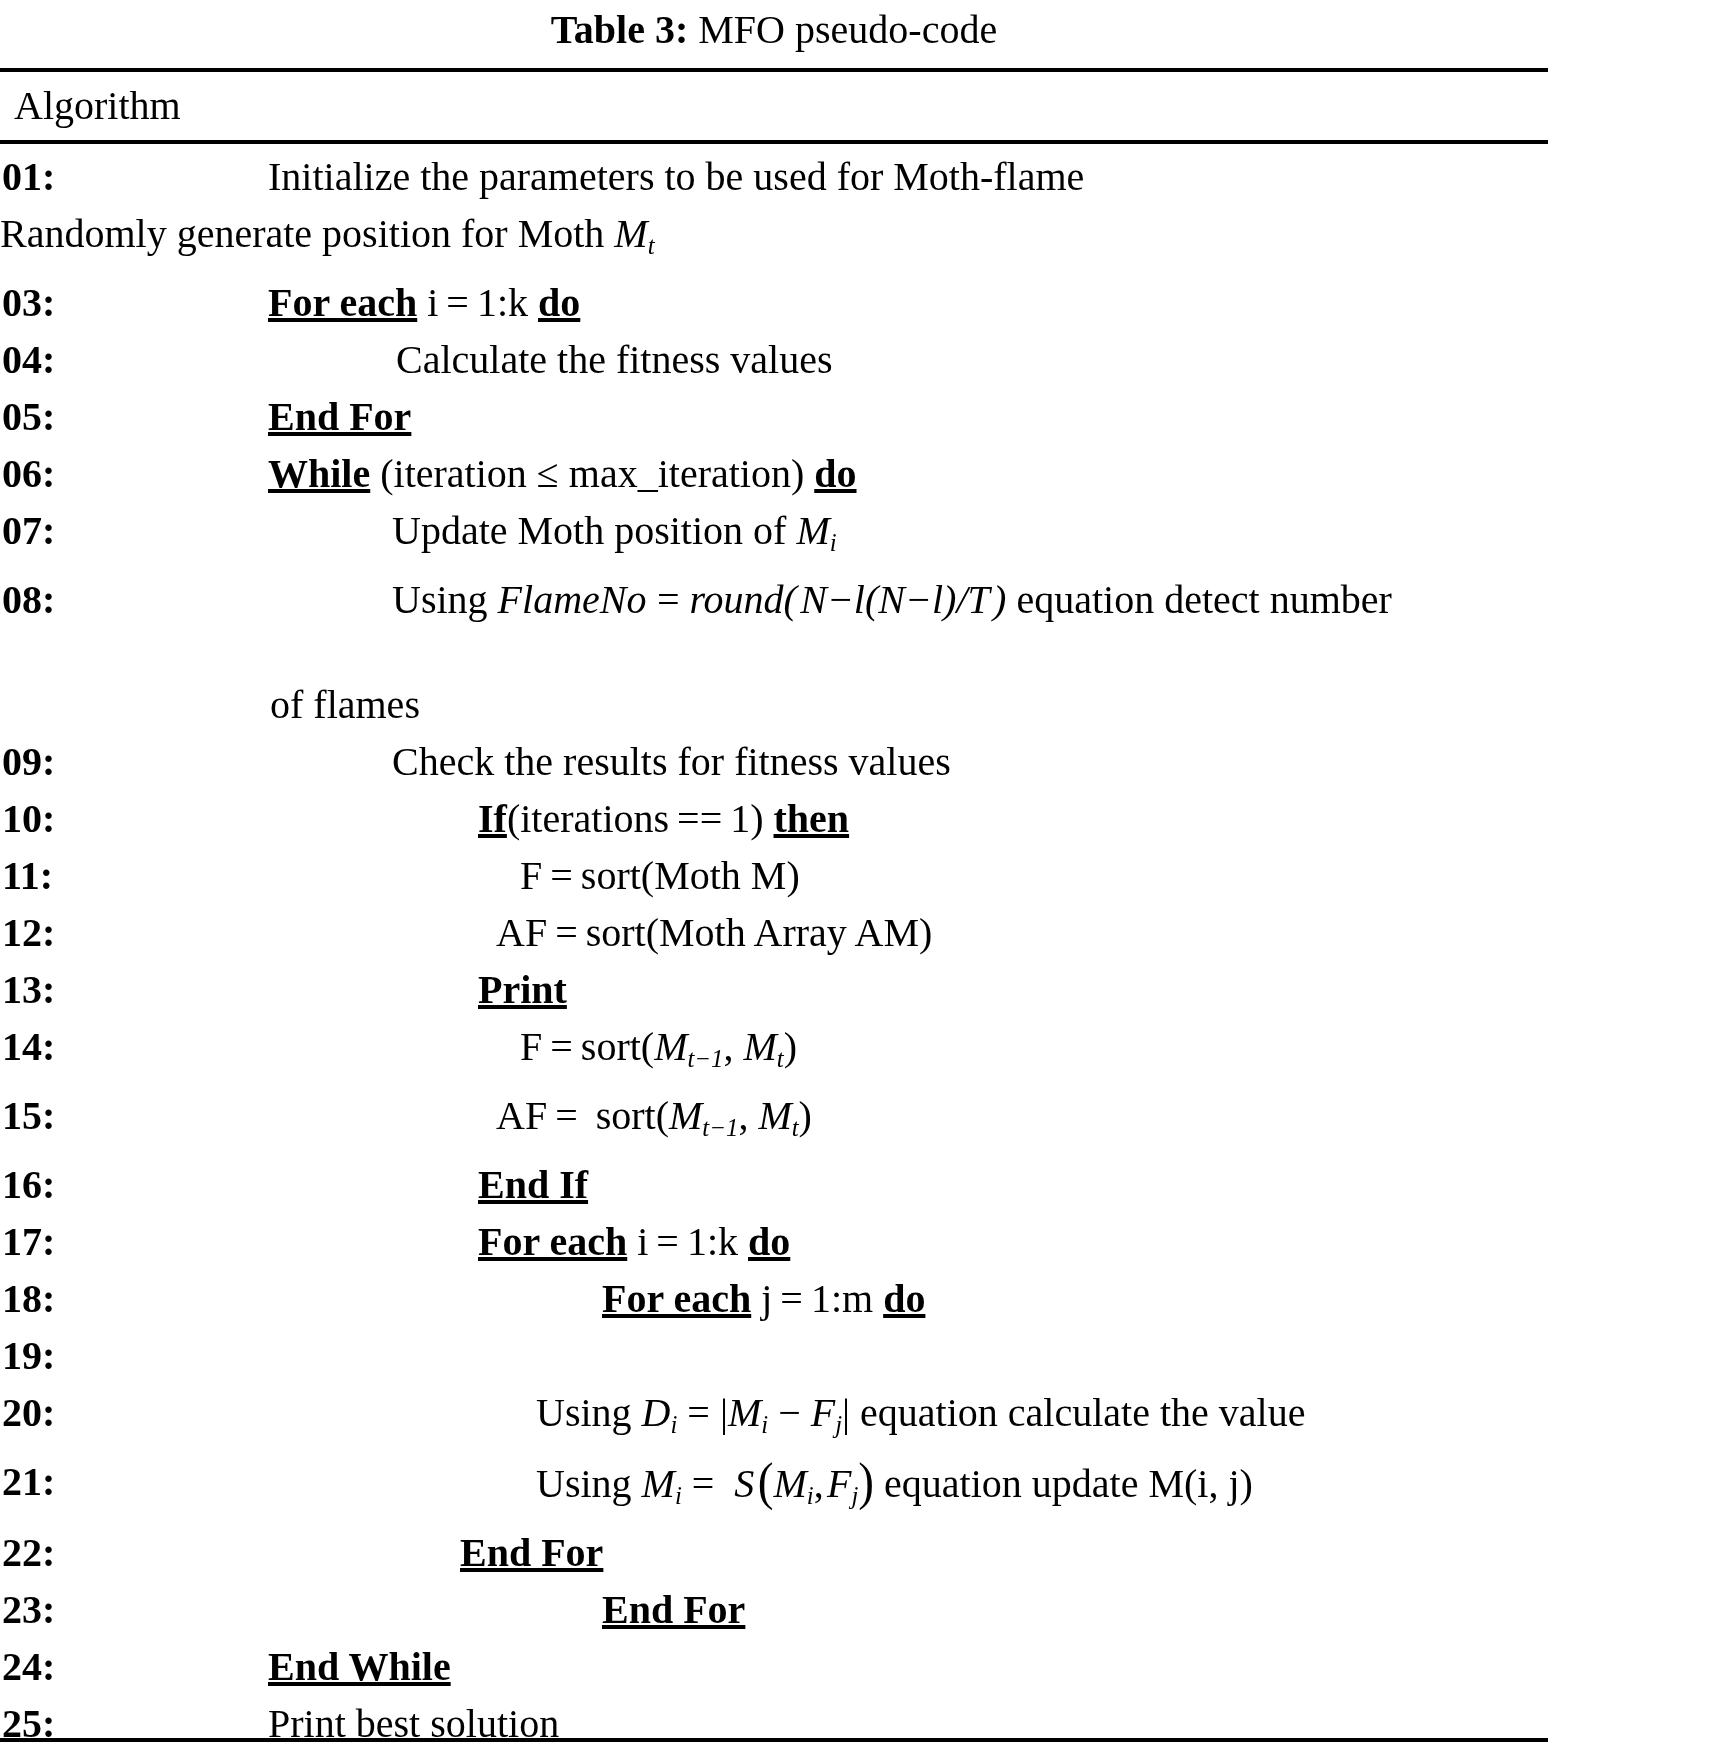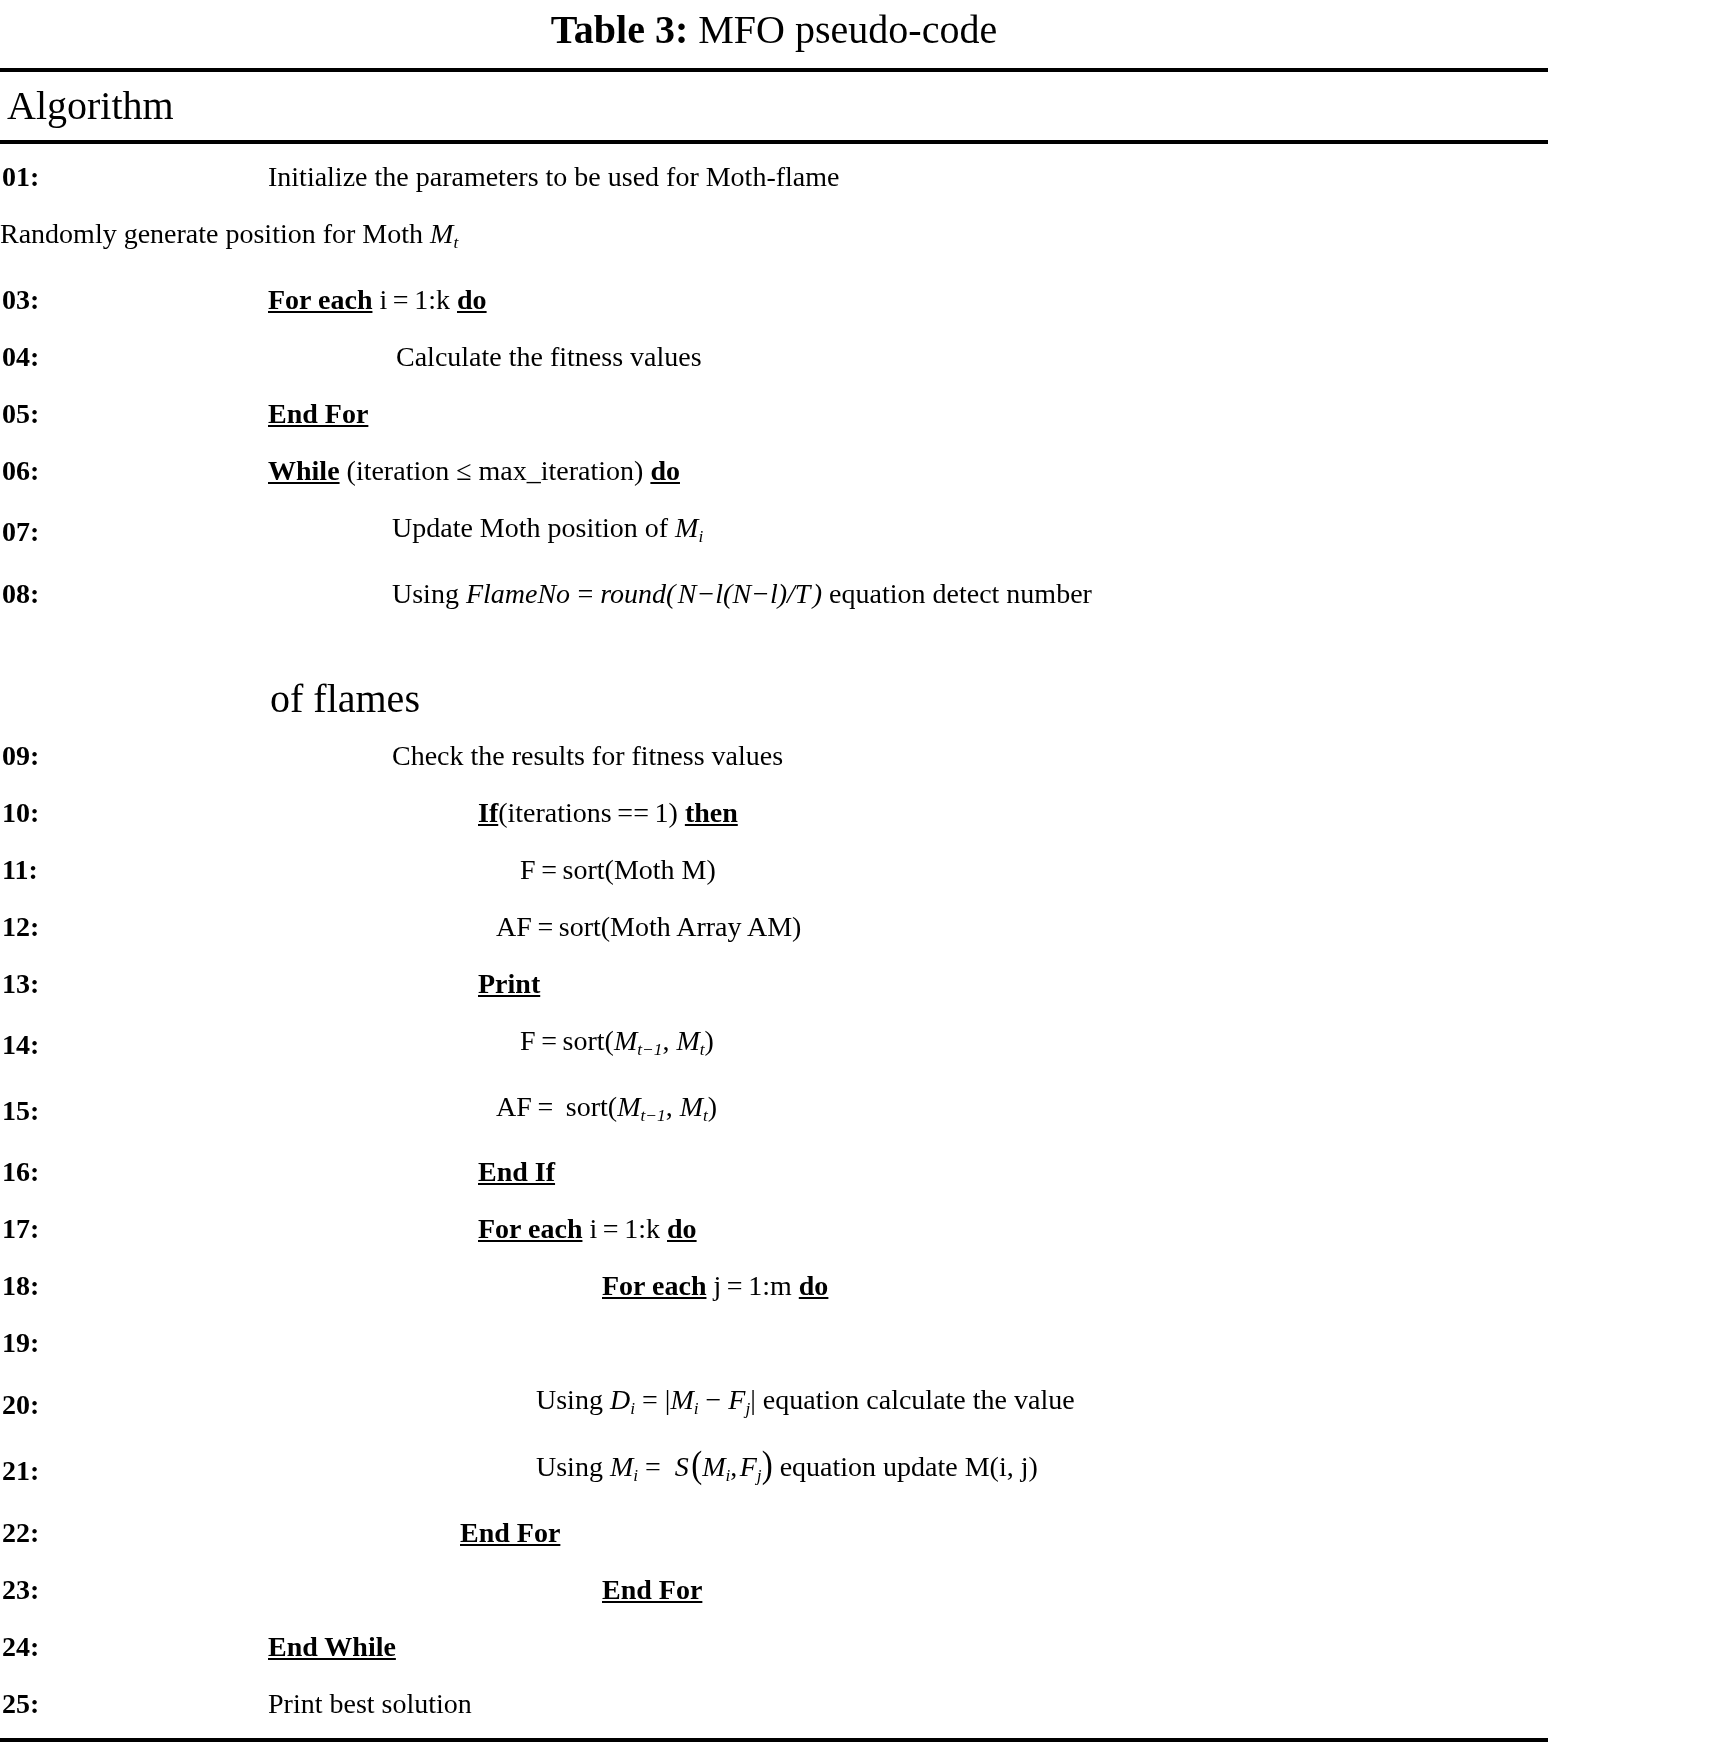--- a/index.html
+++ b/index.html
@@ -50,32 +50,32 @@
     position: absolute;
     left: 0;
     right: 0;
     bottom: 8px;
   }
 
   
   .col-head {
     font-size: 40px;
     line-height: 68px;
-    padding-left: 7px;
+    padding-left: 14px;
     border-radius: 16px;
   }
 
   
   .rows {
     padding-top: 4px;
   }
   .row {
     display: flex;
-    align-items: center;
-    font-size: 28px;
+    align-items: flex-start;
+    font-size: 40px;
     line-height: 57px;
     white-space: nowrap;
   }
   .row-num {
     font-weight: bold;
     width: 268px;
     flex: 0 0 268px;
     padding-left: 2px;
     box-sizing: border-box;
   }

